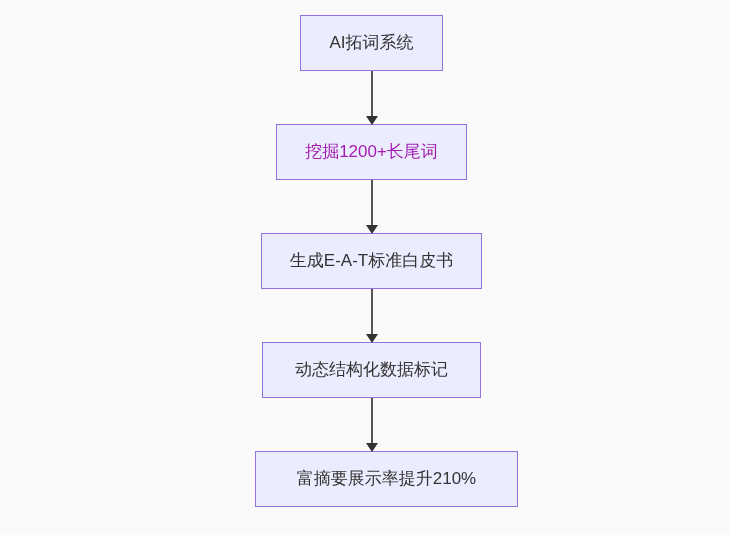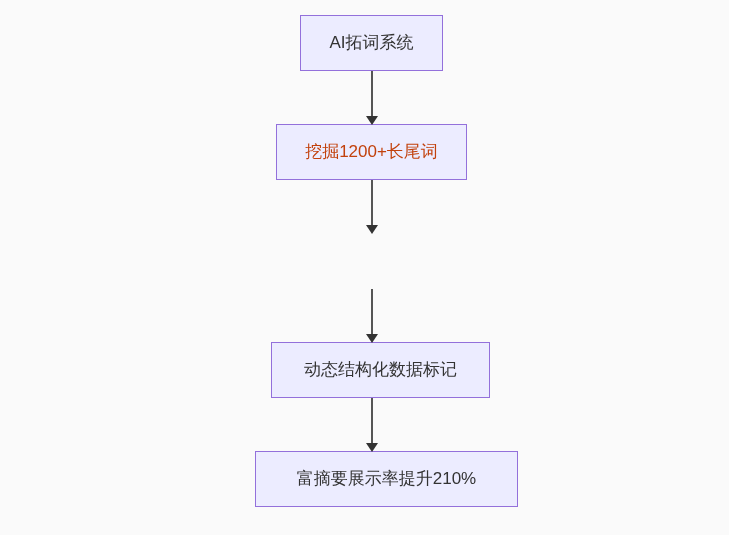--- a/index.html
+++ b/index.html
@@ -58,26 +58,29 @@
 </style>
 </head>
 <body style="background: rgb(250, 250, 250);">
 
 <div id="canvas">
 
   <div class="node" style="left: 300px; top: 15px; width: 143px; height: 56px; background: rgb(236, 236, 255); border-color: rgb(147, 112, 219); color: rgb(51, 51, 51);">
     <span class="node-label">AI拓词系统</span>
   </div>
 
-  <div class="node" style="left: 276px; top: 124px; width: 191px; height: 56px; background: rgb(236, 236, 255); border-color: rgb(147, 112, 219); color: #c2410c;">
+  <div class="node" style="left: 276px; top: 124px; width: 191px; height: 56px; background: rgb(236, 236, 255); border-color: rgb(147, 112, 219); color: #a21caf;">
     <span class="node-label">挖掘1200+长尾词</span>
   </div>
 
+  <div class="node" style="left: 261px; top: 233px; width: 221px; height: 56px; background: rgb(236, 236, 255); border-color: rgb(147, 112, 219); color: rgb(51, 51, 51);">
+    <span class="node-label">生成E-A-T标准白皮书</span>
+  </div>
 
-  <div class="node" style="left: 262px; top: 342px; width: 219px; height: 56px; background: rgb(236, 236, 255); border-color: rgb(147, 112, 219); color: rgb(51, 51, 51); margin-left: 9px;">
+  <div class="node" style="left: 262px; top: 342px; width: 219px; height: 56px; background: rgb(236, 236, 255); border-color: rgb(147, 112, 219); color: rgb(51, 51, 51);">
     <span class="node-label">动态结构化数据标记</span>
   </div>
 
   <div class="node" style="left: 255px; top: 451px; width: 263px; height: 56px; background: rgb(236, 236, 255); border-color: rgb(147, 112, 219); color: rgb(51, 51, 51);">
     <span class="node-label">富摘要展示率提升210%</span>
   </div>
 
   <div class="edge" style="left: 365.5px; top: 71px; width: 12px; height: 54px;">
     <div class="edge-line" style="background: rgb(85, 85, 85);"></div>
     <div class="edge-head" style="border-top-color: rgb(51, 51, 51);"></div>

